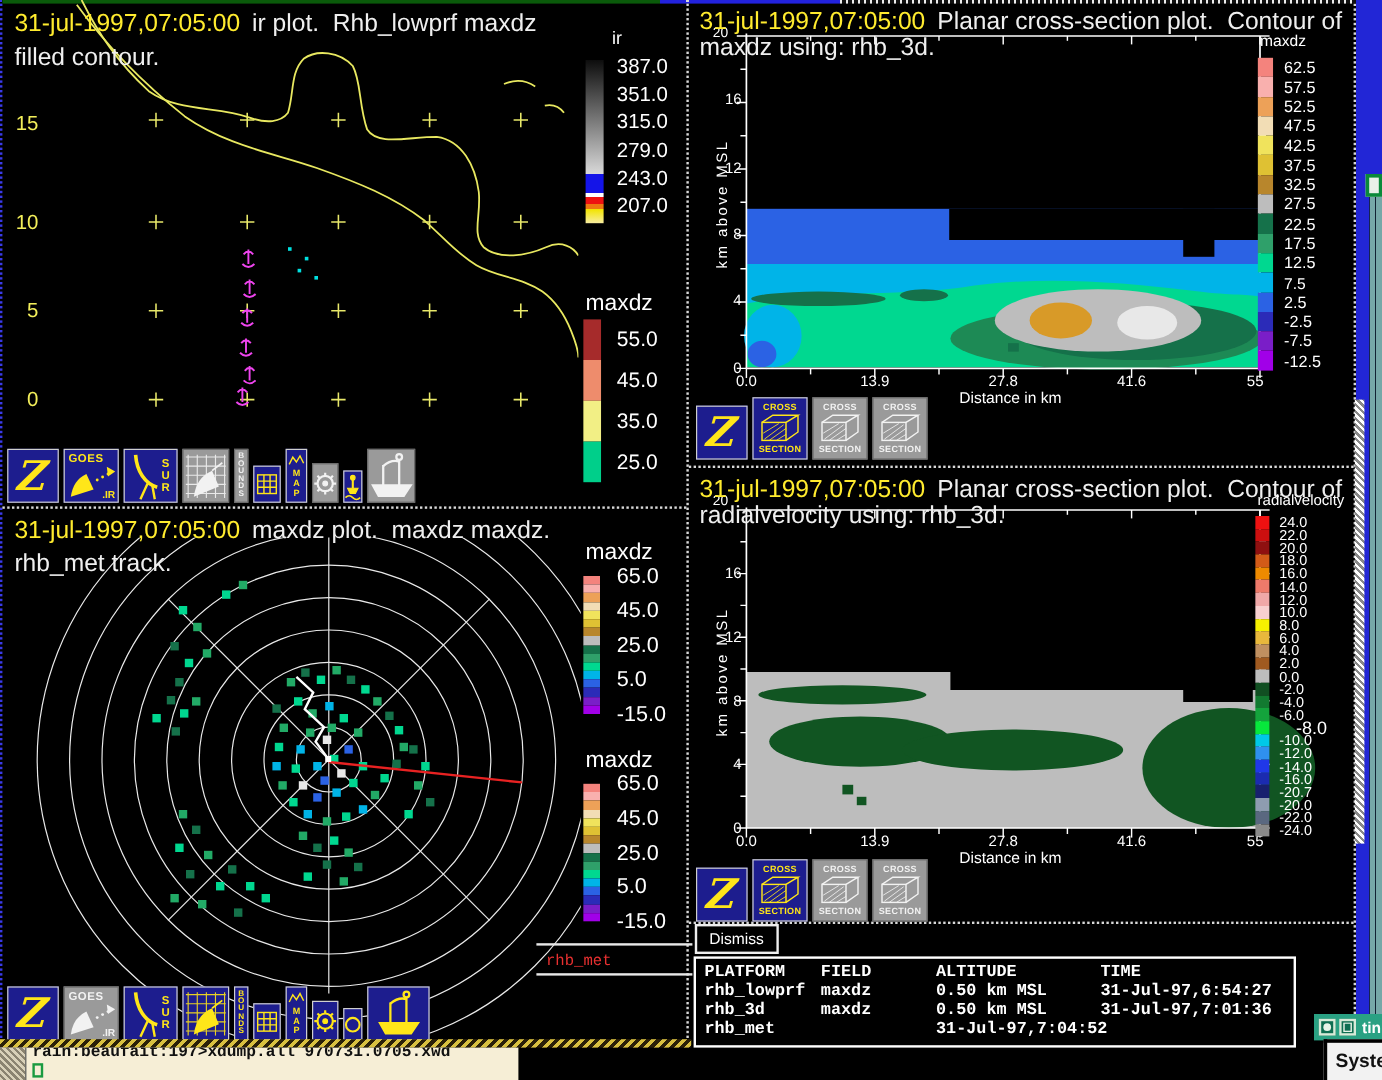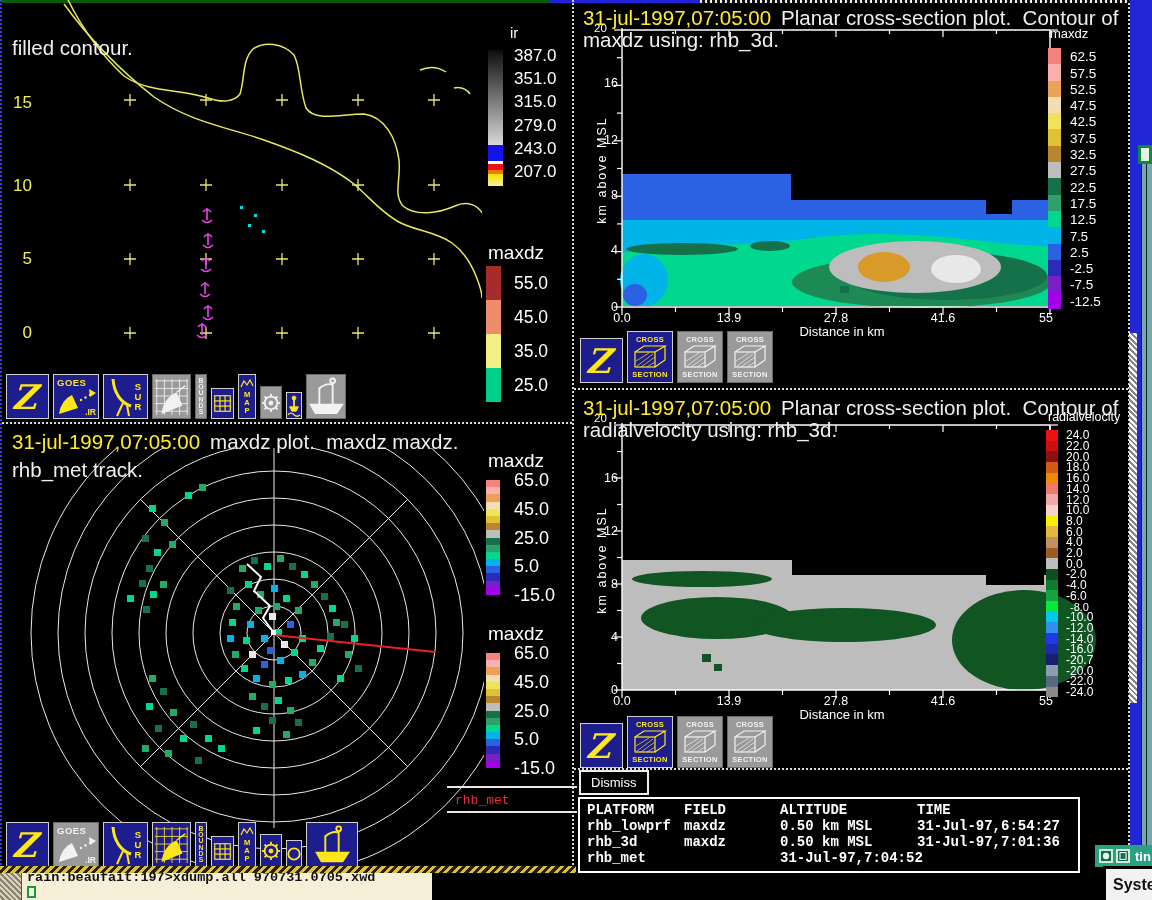--- a/index.html
+++ b/index.html
@@ -121,20 +121,21 @@
       </g>
     <g id="shipsyms">
         <path d="M205,208 L205,220 M201,212 Q205,207 209,212 M200,220 Q205,225 210,220" stroke="#ee44ee" stroke-width="1.6" fill="none"></path>
         <path d="M206,233 L206,245 M202,237 Q206,232 210,237 M201,245 Q206,250 211,245" stroke="#ee44ee" stroke-width="1.6" fill="none"></path>
         <path d="M204,257 L204,269 M200,261 Q204,256 208,261 M199,269 Q204,274 209,269" stroke="#ee44ee" stroke-width="1.6" fill="none"></path>
         <path d="M203,282 L203,294 M199,286 Q203,281 207,286 M198,294 Q203,299 208,294" stroke="#ee44ee" stroke-width="1.6" fill="none"></path>
         <path d="M206,305 L206,317 M202,309 Q206,304 210,309 M201,317 Q206,322 211,317" stroke="#ee44ee" stroke-width="1.6" fill="none"></path>
         <path d="M200,323 L200,335 M196,327 Q200,322 204,327 M195,335 Q200,340 205,335" stroke="#ee44ee" stroke-width="1.6" fill="none"></path>
       </g>
   </svg>
+  <div class="ptitle" style="left:10px;top:8px"><span class="ts">31-jul-1997,07:05:00</span><span>ir plot.  Rhb_lowprf maxdz</span></div>
   <div class="ptitle" style="left:10px;top:36px">filled contour.</div>
   <div class="tickrow yaxis yellowt" style="left:4px;top:0;width:26px;height:420px">
       <span class="tick" style="top: 103px;">15</span>
       <span class="tick" style="top: 186px;">10</span>
       <span class="tick" style="top: 259px;">5</span>
       <span class="tick" style="top: 333px;">0</span>
     </div>
   <div class="colorbar" id="cb-ir" style="left:486px;top:24px;width:88px">
       <div class="cb-title" style="font-size:15px;padding-left:22px">ir</div>
       <div class="cb-bar" style="top:26px;width:15px;height:136px;background:linear-gradient(to bottom,#0d0d0d 0.0%,#d9d9d9 70.0%,#1414e8 70.0%,#1414e8 81.5%,#ffffff 81.5%,#ffffff 84.0%,#ee1111 84.0%,#ee1111 88.5%,#ee7711 88.5%,#ee7711 91.5%,#f2e400 91.5%,#f8eda0 100.0%)"></div>
@@ -842,21 +843,21 @@
       <span class="cb-lab" style="left:20px;top:89.5px;font-size:12px">12.0</span>
       <span class="cb-lab" style="left:20px;top:100.3px;font-size:12px">10.0</span>
       <span class="cb-lab" style="left:20px;top:110.9px;font-size:12px">8.0</span>
       <span class="cb-lab" style="left:20px;top:121.6px;font-size:12px">6.0</span>
       <span class="cb-lab" style="left:20px;top:132.3px;font-size:12px">4.0</span>
       <span class="cb-lab" style="left:20px;top:143.1px;font-size:12px">2.0</span>
       <span class="cb-lab" style="left:20px;top:153.8px;font-size:12px">0.0</span>
       <span class="cb-lab" style="left:20px;top:164.4px;font-size:12px">-2.0</span>
       <span class="cb-lab" style="left:20px;top:175.1px;font-size:12px">-4.0</span>
       <span class="cb-lab" style="left:20px;top:185.8px;font-size:12px">-6.0</span>
-      <span class="cb-lab" style="left:24px;top:196.5px;font-size:11px">-8.0</span>
+      <span class="cb-lab" style="left:34px;top:196.5px;font-size:15px">-8.0</span>
       <span class="cb-lab" style="left:20px;top:207.3px;font-size:12px">-10.0</span>
       <span class="cb-lab" style="left:20px;top:217.9px;font-size:12px">-12.0</span>
       <span class="cb-lab" style="left:20px;top:228.6px;font-size:12px">-14.0</span>
       <span class="cb-lab" style="left:20px;top:239.3px;font-size:12px">-16.0</span>
       <span class="cb-lab" style="left:20px;top:250.0px;font-size:12px">-20.7</span>
       <span class="cb-lab" style="left:20px;top:260.8px;font-size:12px">-20.0</span>
       <span class="cb-lab" style="left:20px;top:271.4px;font-size:12px">-22.0</span>
       <span class="cb-lab" style="left:20px;top:282.1px;font-size:12px">-24.0</span>
     </div>
   <div class="toolbar" style="left:578px;top:716px;height:52px">

